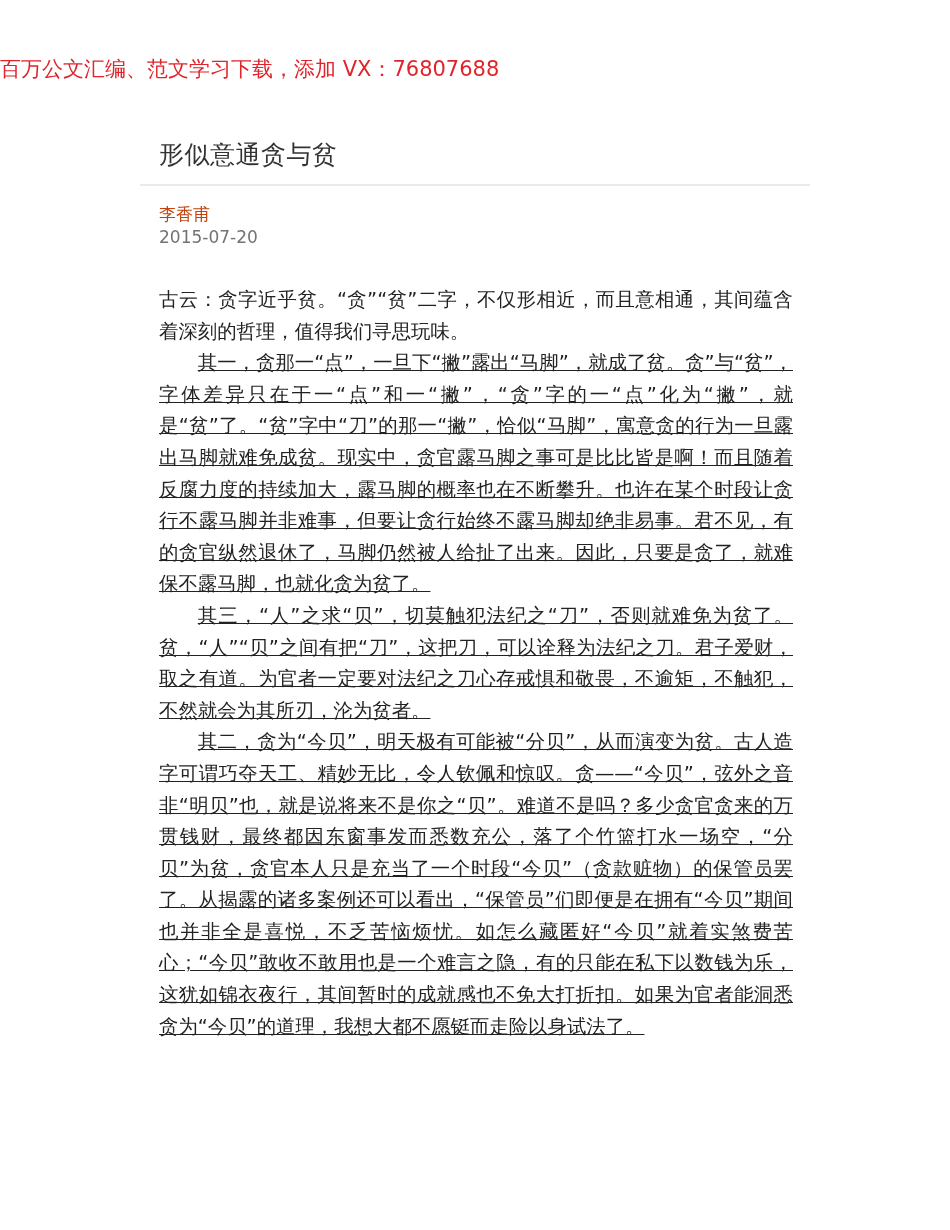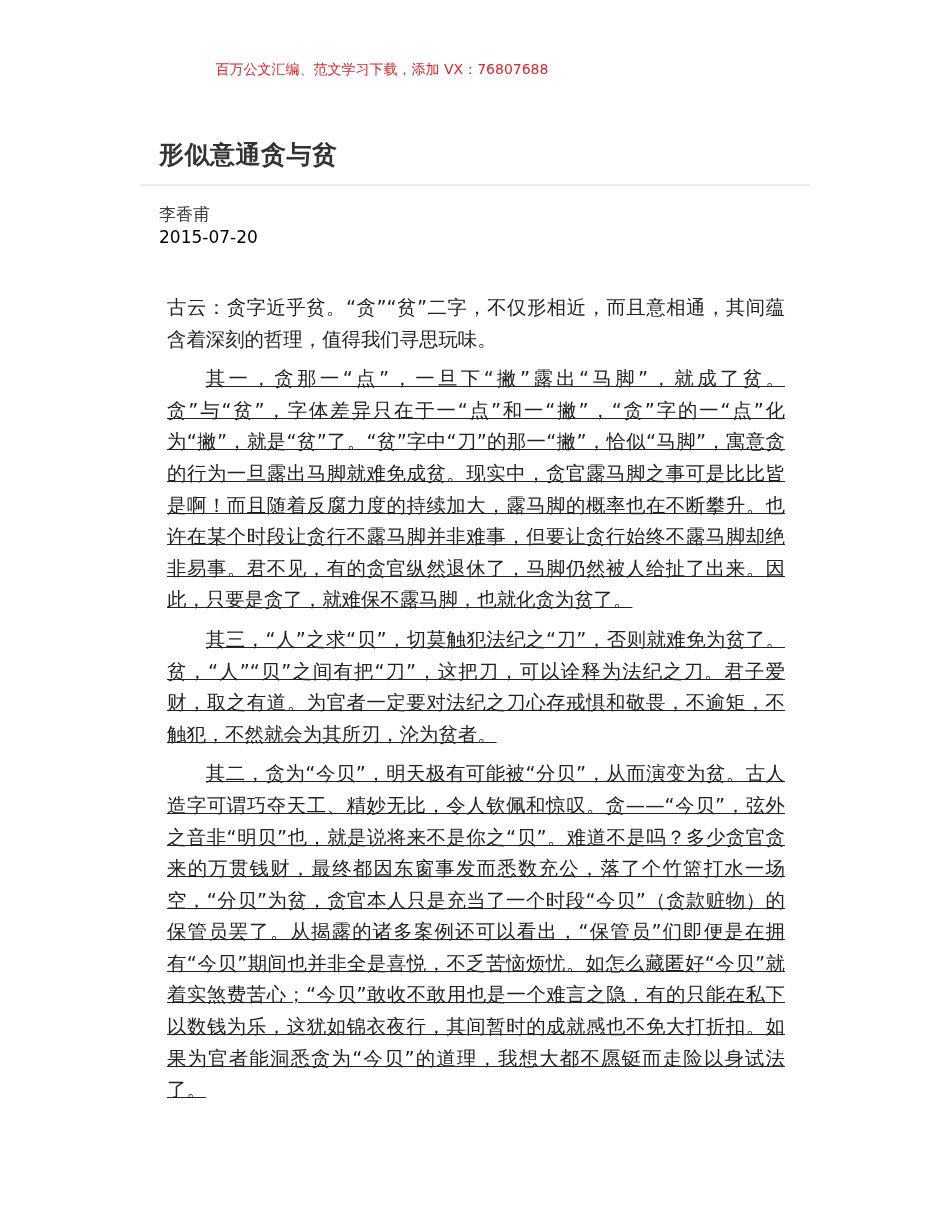--- a/index.html
+++ b/index.html
@@ -2,44 +2,44 @@
 <html><head>
   <meta charset="utf-8">
   <style>
     html, body { margin: 0; padding: 0; background: #ffffff; }
     body {
       width: 950px; height: 1230px; position: relative; overflow: hidden;
       font-family: "DejaVu Sans", "Liberation Sans", sans-serif;
     }
     .promo {
       position: absolute; top: 56px; left: 0; width: 764px;
-      text-align: center; color: #e0242b; font-size: 14px; line-height: 26px;
+      color: #e0242b; font-size: 21px; line-height: 26px;
     }
     .title {
       position: absolute; top: 138px; left: 159px;
-      font-size: 25px; line-height: 34px; color: #333333; letter-spacing: 0.5px; font-weight: bold;
+      font-size: 25px; line-height: 34px; color: #333333; letter-spacing: 0.5px;
     }
     .divider {
       position: absolute; top: 184px; left: 140px; width: 670px; height: 2px;
       background: #ebebeb;
     }
     .author {
       position: absolute; top: 203px; left: 159px;
-      font-size: 17px; line-height: 23px; color: #404040;
+      font-size: 17px; line-height: 23px; color: #c2410c;
     }
     .date {
       position: absolute; top: 226px; left: 159px;
-      font-size: 17px; line-height: 23px; color: #000000; text-align: right;
+      font-size: 17px; line-height: 23px; color: #737373; text-align: right;
     }
     .body {
       position: absolute; top: 284px; left: 159px; width: 634px;
       font-size: 19.4px; line-height: 31.6px; color: #222222;
       text-align: justify;
     }
-    .body p { margin: 8px; }
+    .body p { margin: 0; }
     .body p.indent { text-indent: 2em; text-decoration: underline; }
   </style>
 </head>
 <body>
 
 <div class="promo">百万公文汇编、范文学习下载，添加 VX：76807688</div>
 
 <div class="title">形似意通贪与贫</div>
 <div class="divider"></div>
 

